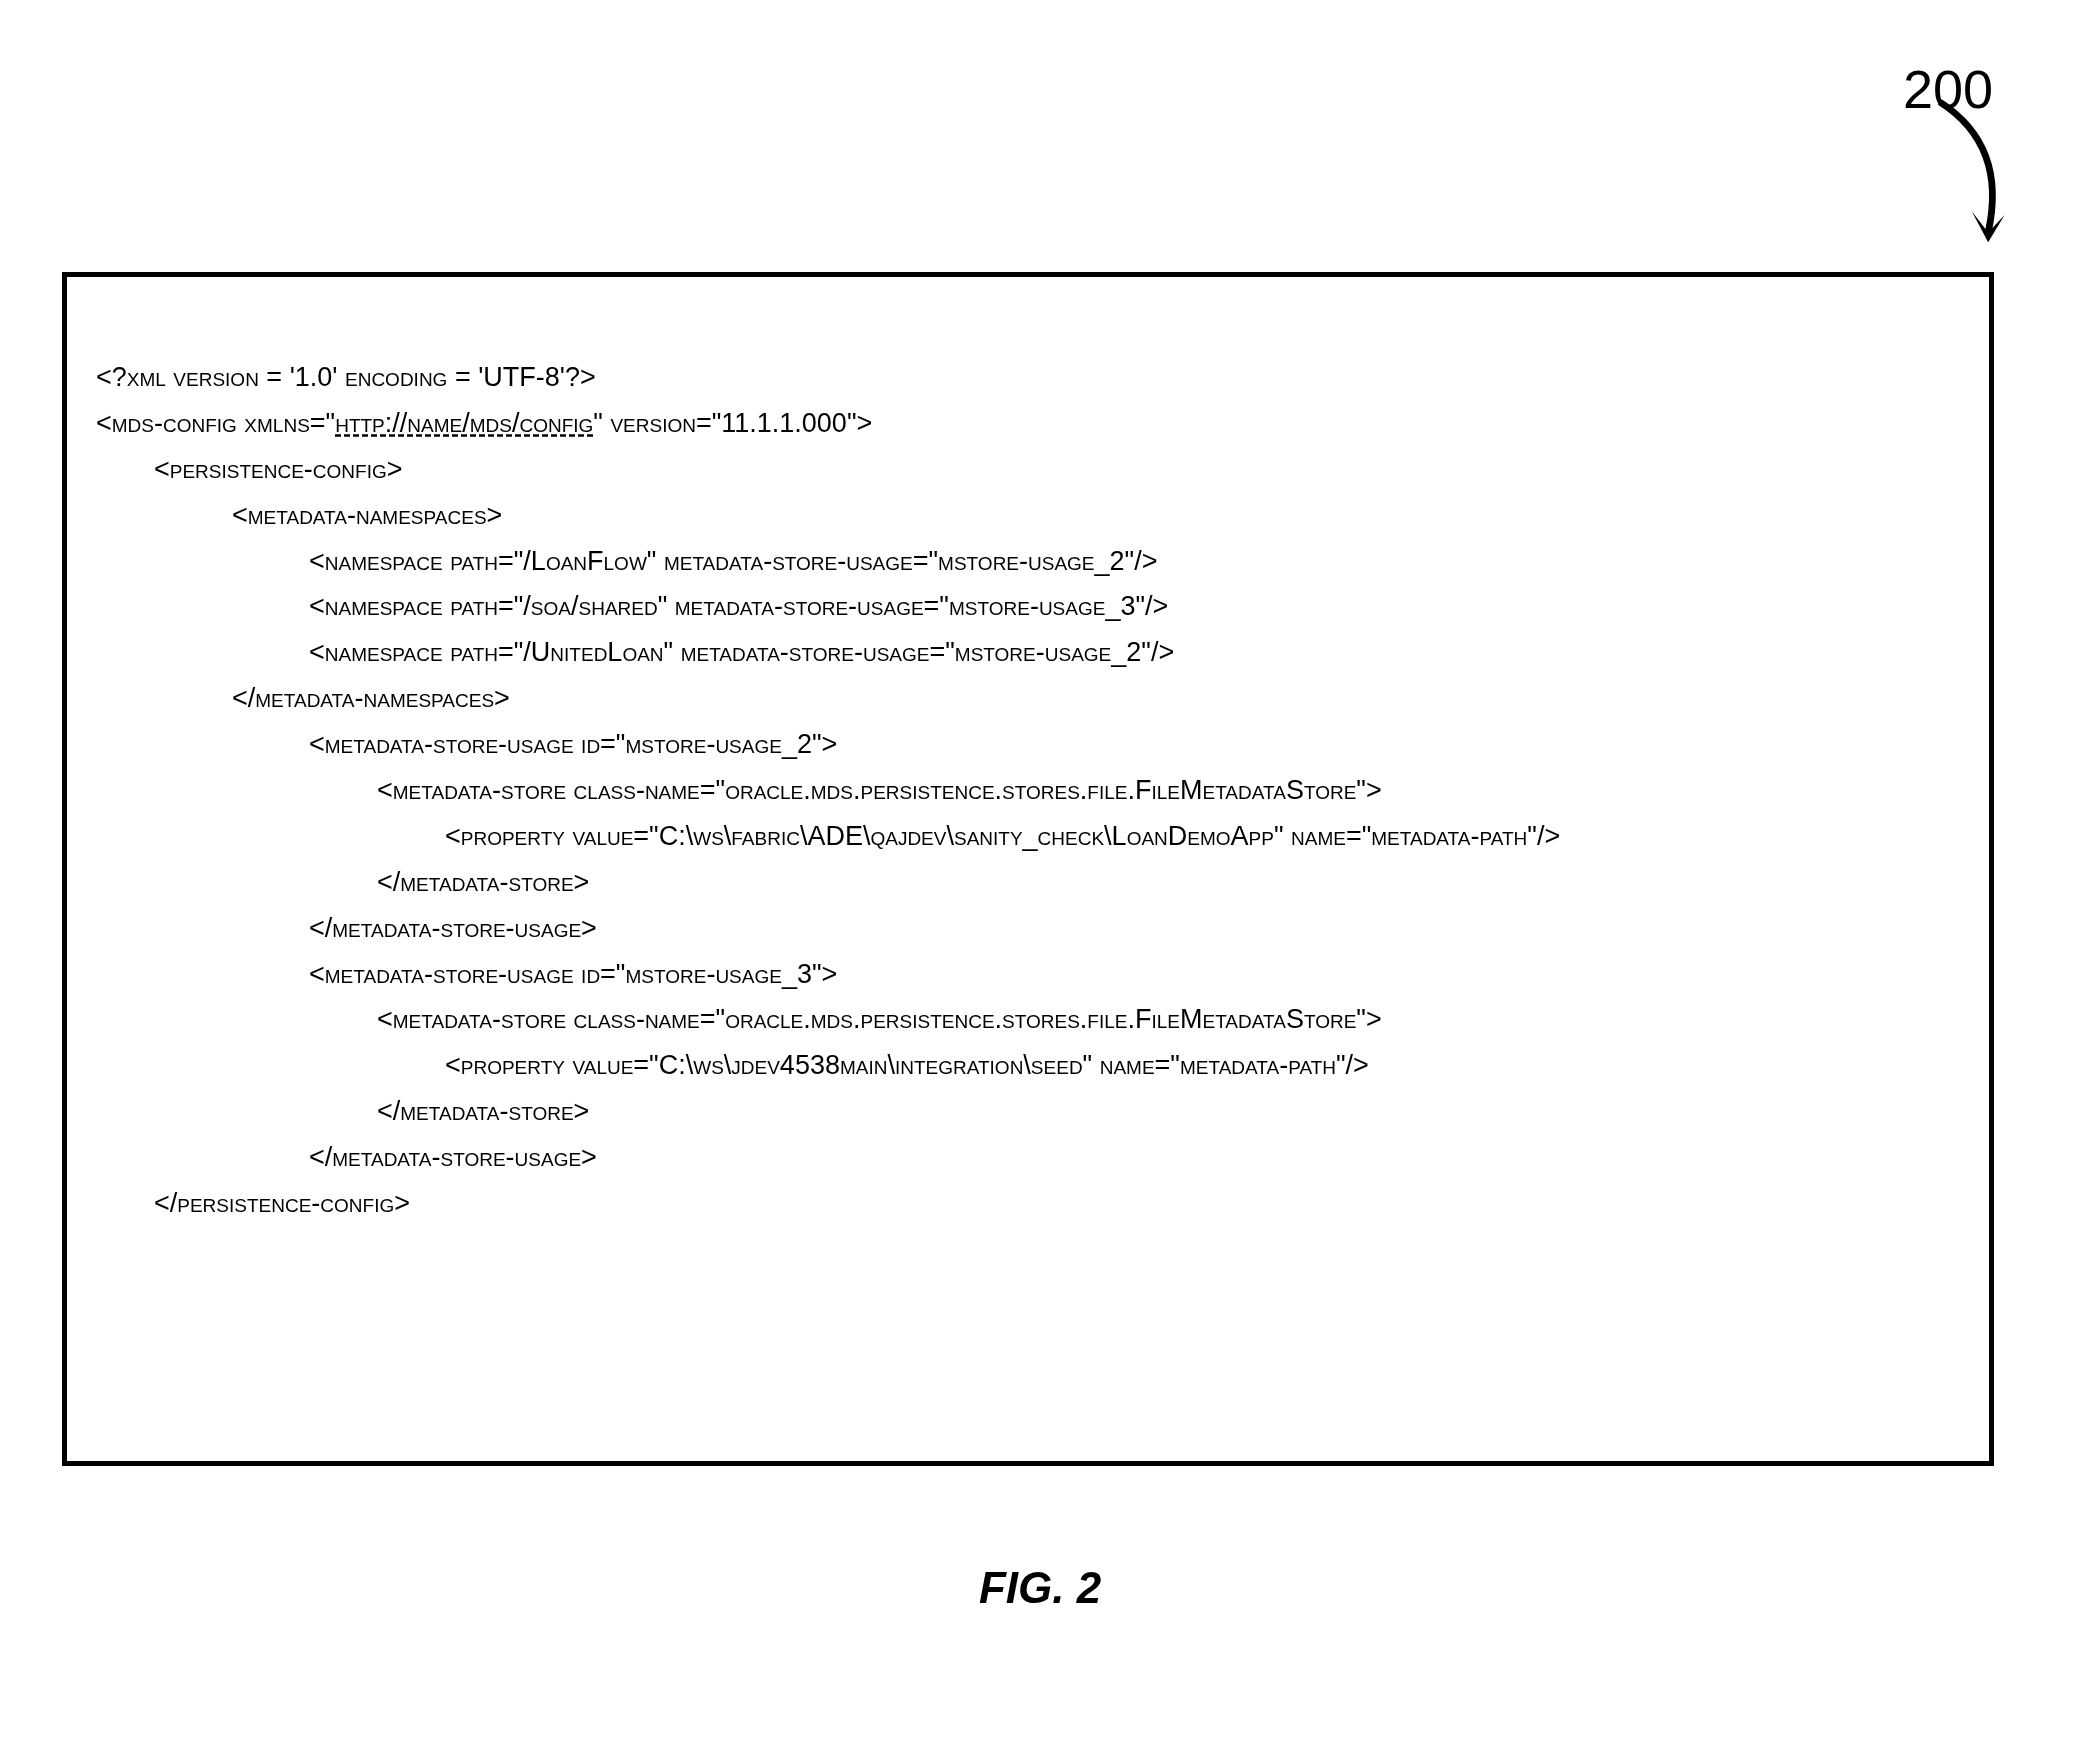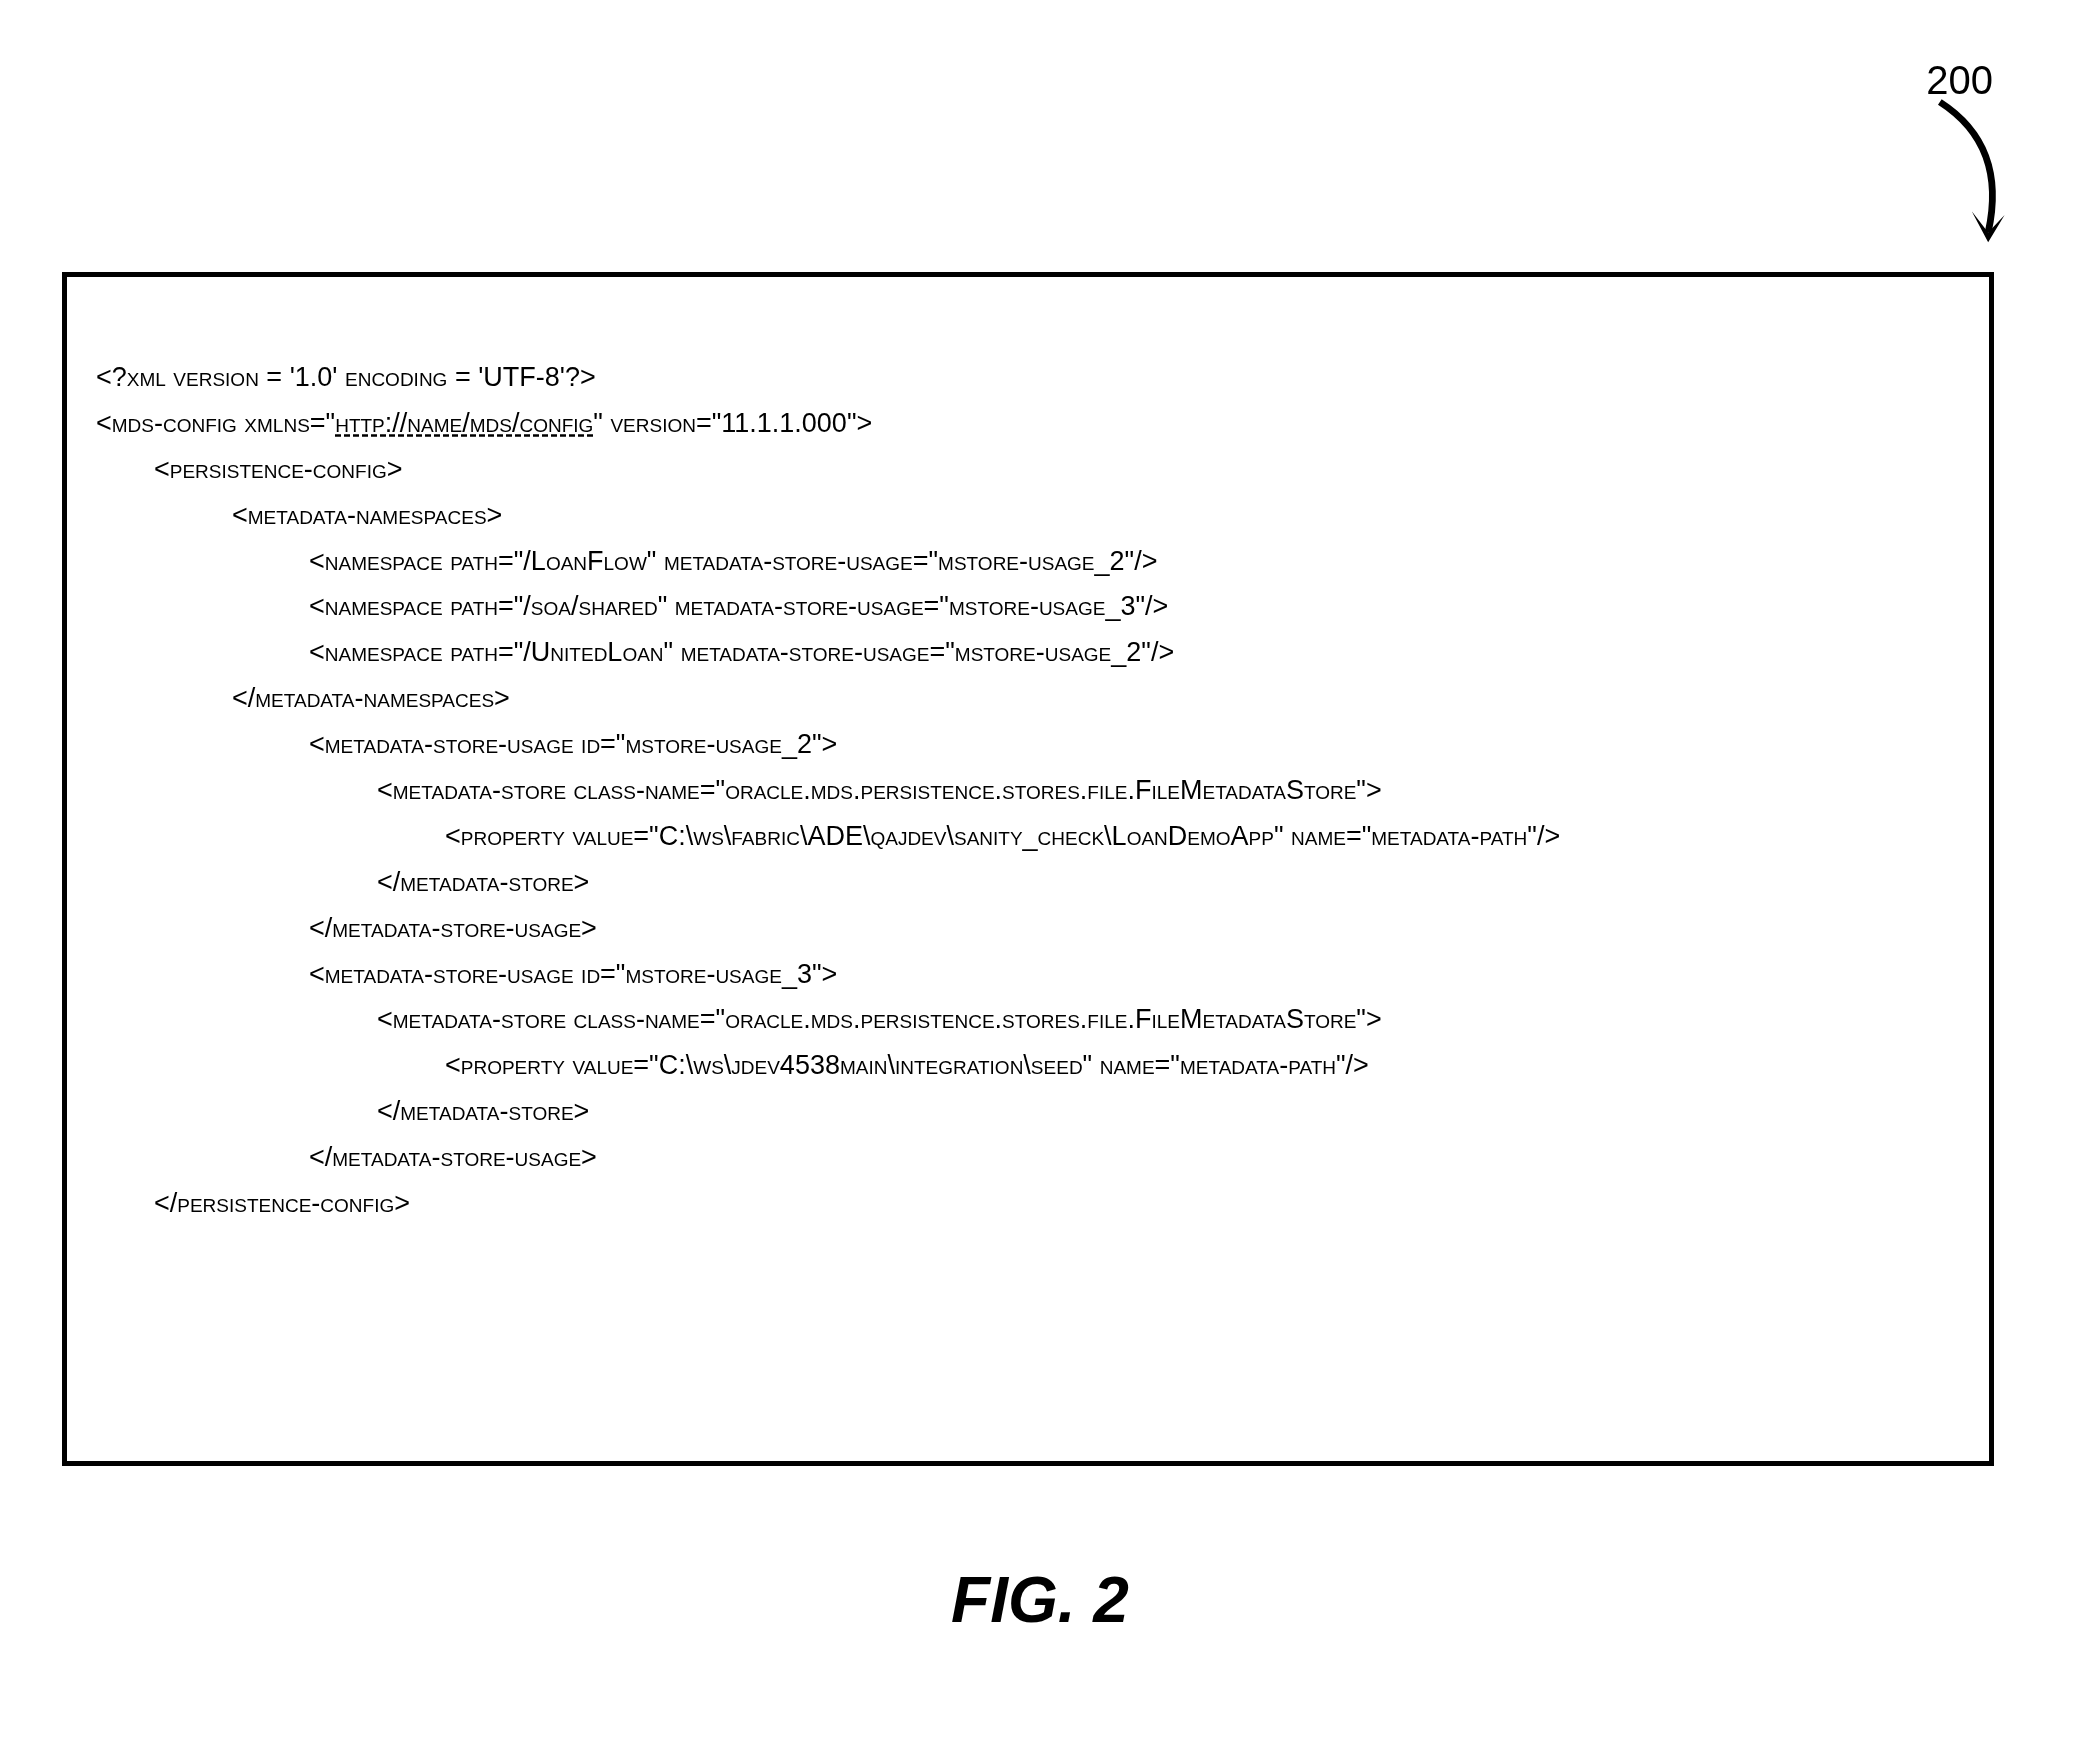--- a/index.html
+++ b/index.html
@@ -12,21 +12,21 @@
       font-family: Arial, Helvetica, sans-serif;
       padding: 39px;
       width: 2080px;
       height: 1762px;
       position: relative;
     }
     .figure-label {
       position: absolute;
       top: 58px;
       right: 87px;
-      font-size: 40px;
+      font-size: 54px;
       font-family: Arial, sans-serif;
     }
     .arrow-svg {
       position: absolute;
       top: 87px;
       right: 58px;
       width: 116px;
       height: 175px;
     }
     .code-box {
@@ -49,21 +49,21 @@
     .indent-2 { padding-left: 136px; }
     .indent-3 { padding-left: 213px; }
     .indent-4 { padding-left: 281px; }
     .indent-5 { padding-left: 349px; }
     .underline-link {
       text-decoration: underline;
       text-decoration-style: dashed;
     }
     .caption {
       text-align: center;
-      font-size: 64px;
+      font-size: 44px;
       font-weight: bold;
       font-style: italic;
       font-family: Arial, sans-serif;
       margin-top: 97px;
     }
   </style>
 </head>
 <body>
 
 <div class="figure-label">200</div>

